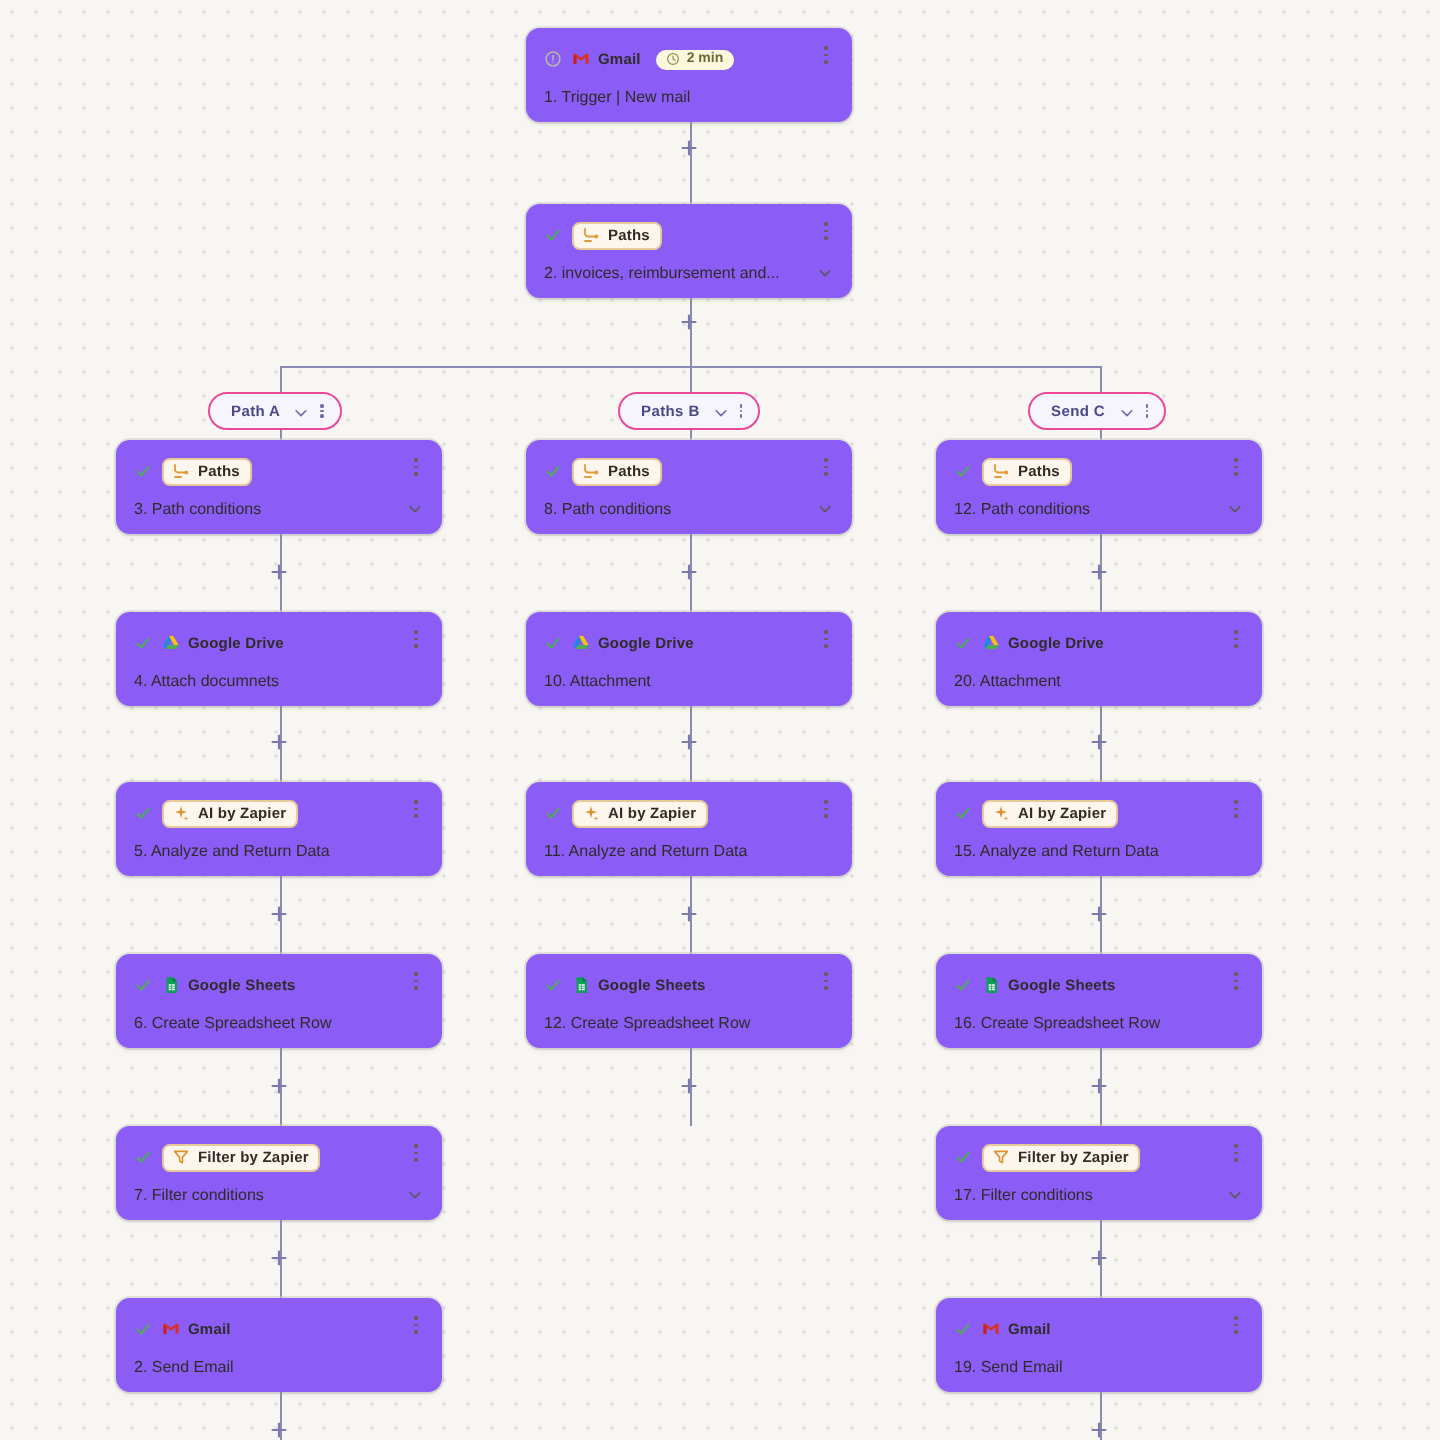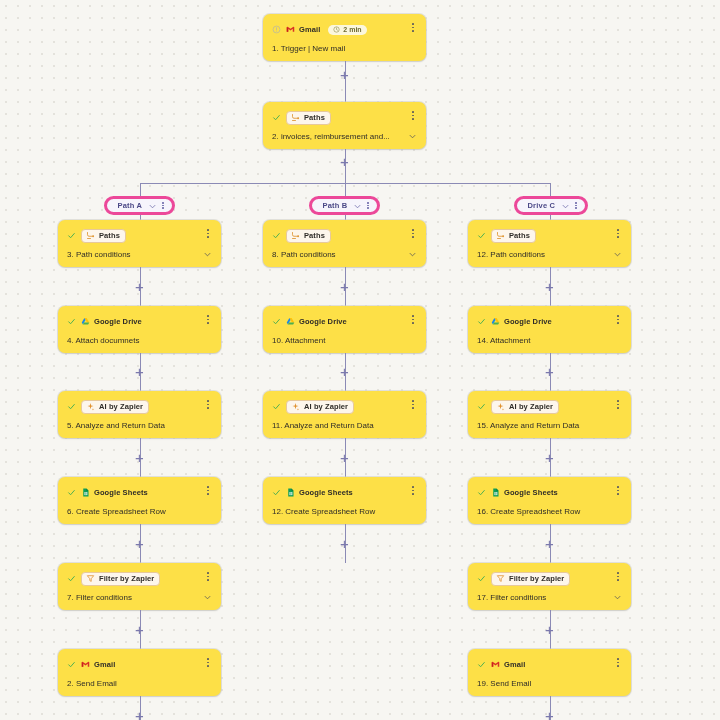--- a/index.html
+++ b/index.html
@@ -43,21 +43,21 @@
     text-align: center;
     font-family: "Liberation Sans", sans-serif;
     user-select: none;
   }
   .plus:before { content: "+"; }
 
   
   .card {
     position: absolute;
     width: 163px;
-    background: #fde047;
+    background: #8b5cf6;
     border-radius: 7px;
     box-shadow: 0 1px 2px rgba(30,30,40,.10), 0 0 0 1px rgba(210,208,200,.55);
     box-sizing: border-box;
     padding: 8px 9px 8px 9px;
   }
 
   .card-top {
     display: flex;
     align-items: center;
     gap: 5px;
@@ -156,21 +156,21 @@
 
   
   .pathpill {
     position: absolute;
     display: flex;
     align-items: center;
     gap: 6px;
     height: 19px;
     padding: 0 8px 0 11px;
     background: #f6f4fc;
-    border: 3px solid #ec4899;
+    border: 1px solid #ec4899;
     border-radius: 11px;
     box-sizing: border-box;
   }
   .pathpill .plabel {
     font-size: 7.5px;
     color: #4b4887;
     font-weight: bold;
     letter-spacing: .2px;
   }
   .pathpill .pchev { width: 8px; height: 8px; color: #6f6cab; }
@@ -265,35 +265,35 @@
         </svg>
       </span>
       <div class="pkebab">
         <i></i>
         <i></i>
         <i></i>
       </div>
     </div>
     <div class="conn v" style="left: 139.5px; top: 215px; height: 5px;"></div>
     <div class="pathpill" style="left: 308.5px; top: 196px;">
-      <span class="plabel">Path B</span>
+      <span class="plabel">Paths B</span>
       <span class="pchev">
         <svg viewBox="0 0 24 24" width="8" height="8" class="appicon">
           <path d="M5.5 9 12 15.5 18.5 9" fill="none" stroke="currentColor" stroke-width="2.1" stroke-linecap="round" stroke-linejoin="round"></path>
         </svg>
       </span>
       <div class="pkebab">
         <i></i>
         <i></i>
         <i></i>
       </div>
     </div>
     <div class="conn v" style="left: 344.5px; top: 215px; height: 5px;"></div>
     <div class="pathpill" style="left: 513.5px; top: 196px;">
-      <span class="plabel">Drive C</span>
+      <span class="plabel">Send C</span>
       <span class="pchev">
         <svg viewBox="0 0 24 24" width="8" height="8" class="appicon">
           <path d="M5.5 9 12 15.5 18.5 9" fill="none" stroke="currentColor" stroke-width="2.1" stroke-linecap="round" stroke-linejoin="round"></path>
         </svg>
       </span>
       <div class="pkebab">
         <i></i>
         <i></i>
         <i></i>
       </div>
@@ -623,21 +623,21 @@
         <span class="appbadge">
           <svg viewBox="0 0 24 24" width="9" height="9" class="appicon">
             <path d="M9 2.5h6l7 12h-6z" fill="#ffc107"></path>
             <path d="M9 2.5 2 14.5l3 5.5 7-12z" fill="#1e88e5"></path>
             <path d="M5 20h14l3-5.5H8z" fill="#4caf50"></path>
           </svg>
           <span>Google Drive</span>
         </span>
       </div>
       <div class="card-bottom">
-        <div class="steptitle">14. Attachment</div>
+        <div class="steptitle">20. Attachment</div>
       </div>
       <div class="kebab">
         <i></i>
         <i></i>
         <i></i>
       </div>
     </div>
     <div class="conn v" style="left: 549.5px; top: 353px; height: 38px;"></div>
     <div class="plus" style="left: 543px; top: 365px;"></div>
     <div class="card" style="left: 468px; top: 391px;">

